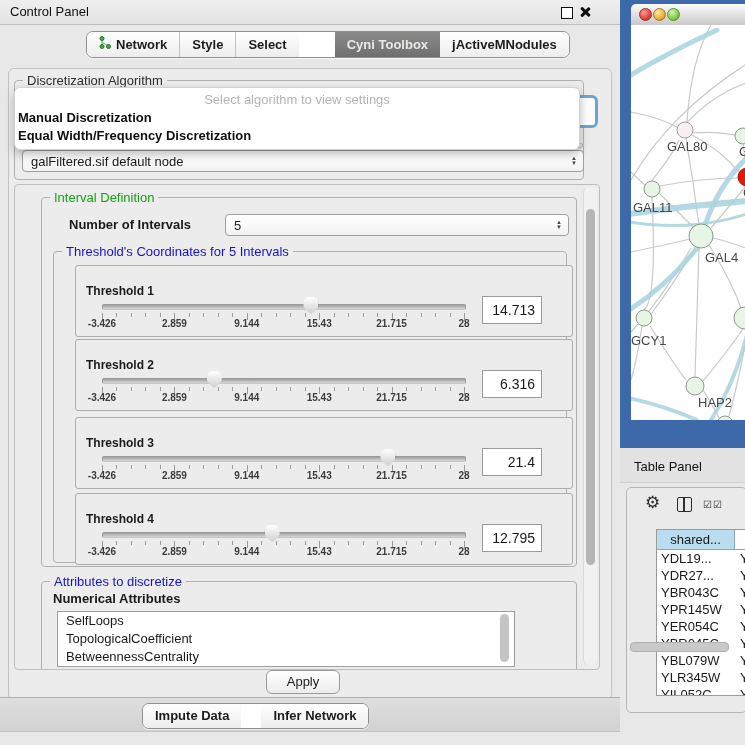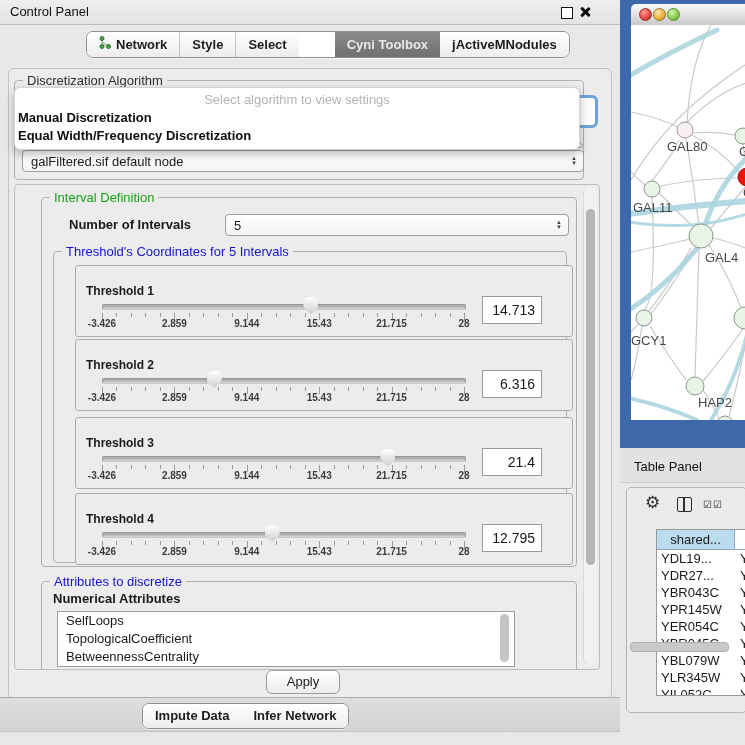--- a/index.html
+++ b/index.html
@@ -340,21 +340,21 @@
   <div class="attr-scroll" style="left:485px;top:429px;"></div>
 
   <div class="vscroll-track">
     <div class="vscroll-thumb"></div>
   </div>
 </div>
 
 <div class="abs applybtn">Apply</div>
 
 <div class="abs bottomstrip"></div>
-<div class="abs tabgroup" style="left:142px;top:703px;" id="bottom-tabs">
+<div class="abs tabgroup" style="left:142px;top:703px;gap:20px;" id="bottom-tabs">
     <div class="seg">
       <span>Impute Data</span>
     </div>
     <div class="seg">
       <span>Infer Network</span>
     </div>
   </div>
 
 <div class="abs netframe">
   <div class="nettitle">

